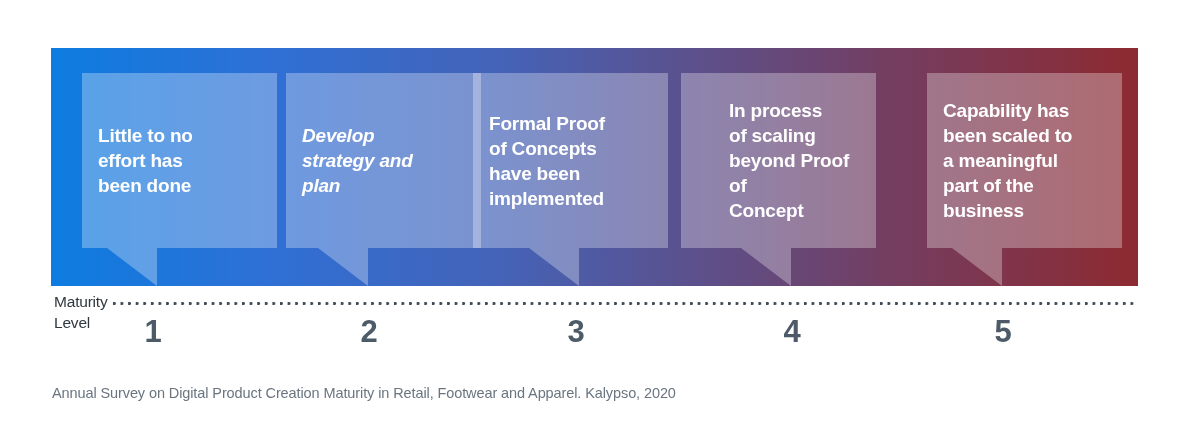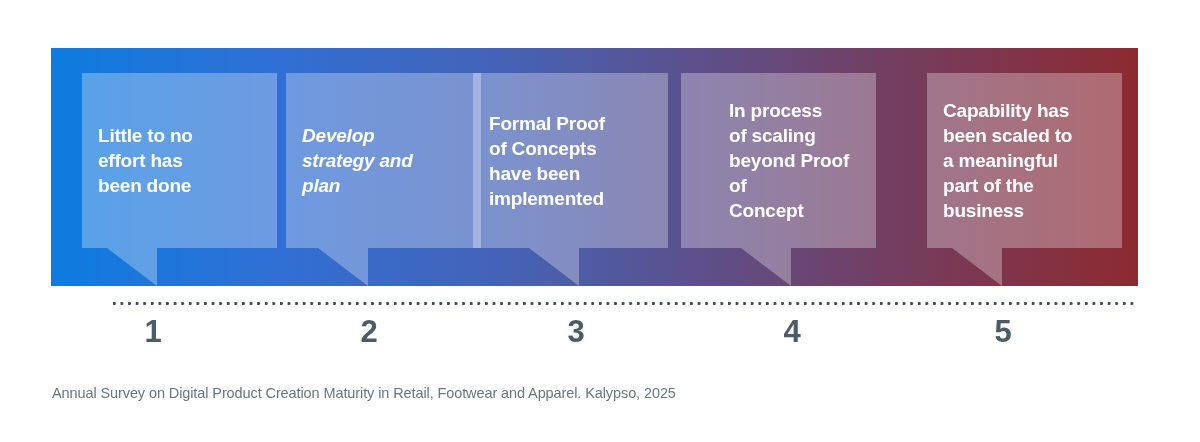--- a/index.html
+++ b/index.html
@@ -128,22 +128,24 @@
       <div class="bubble-tail" style="left: 741px;"></div>
       <div class="bubble" style="left: 920px; margin-left: 7px;">
         <div class="bubble-text">Capability has
 been scaled to
 a meaningful
 part of the
 business</div>
       </div>
       <div class="bubble-tail" style="left: 952px;"></div>
     </div>
+  <div class="maturity-label">Maturity
+Level</div>
   <div class="dotted-line"></div>
   <div id="levels-root">
       <div class="level-number" style="left: 153px;">1</div>
       <div class="level-number" style="left: 369px;">2</div>
       <div class="level-number" style="left: 576px;">3</div>
       <div class="level-number" style="left: 792px;">4</div>
       <div class="level-number" style="left: 1003px;">5</div>
     </div>
-  <div class="source-note">Annual Survey on Digital Product Creation Maturity in Retail, Footwear and Apparel. Kalypso, 2025</div>
+  <div class="source-note">Annual Survey on Digital Product Creation Maturity in Retail, Footwear and Apparel. Kalypso, 2020</div>
 </div>
 
 </body></html>

